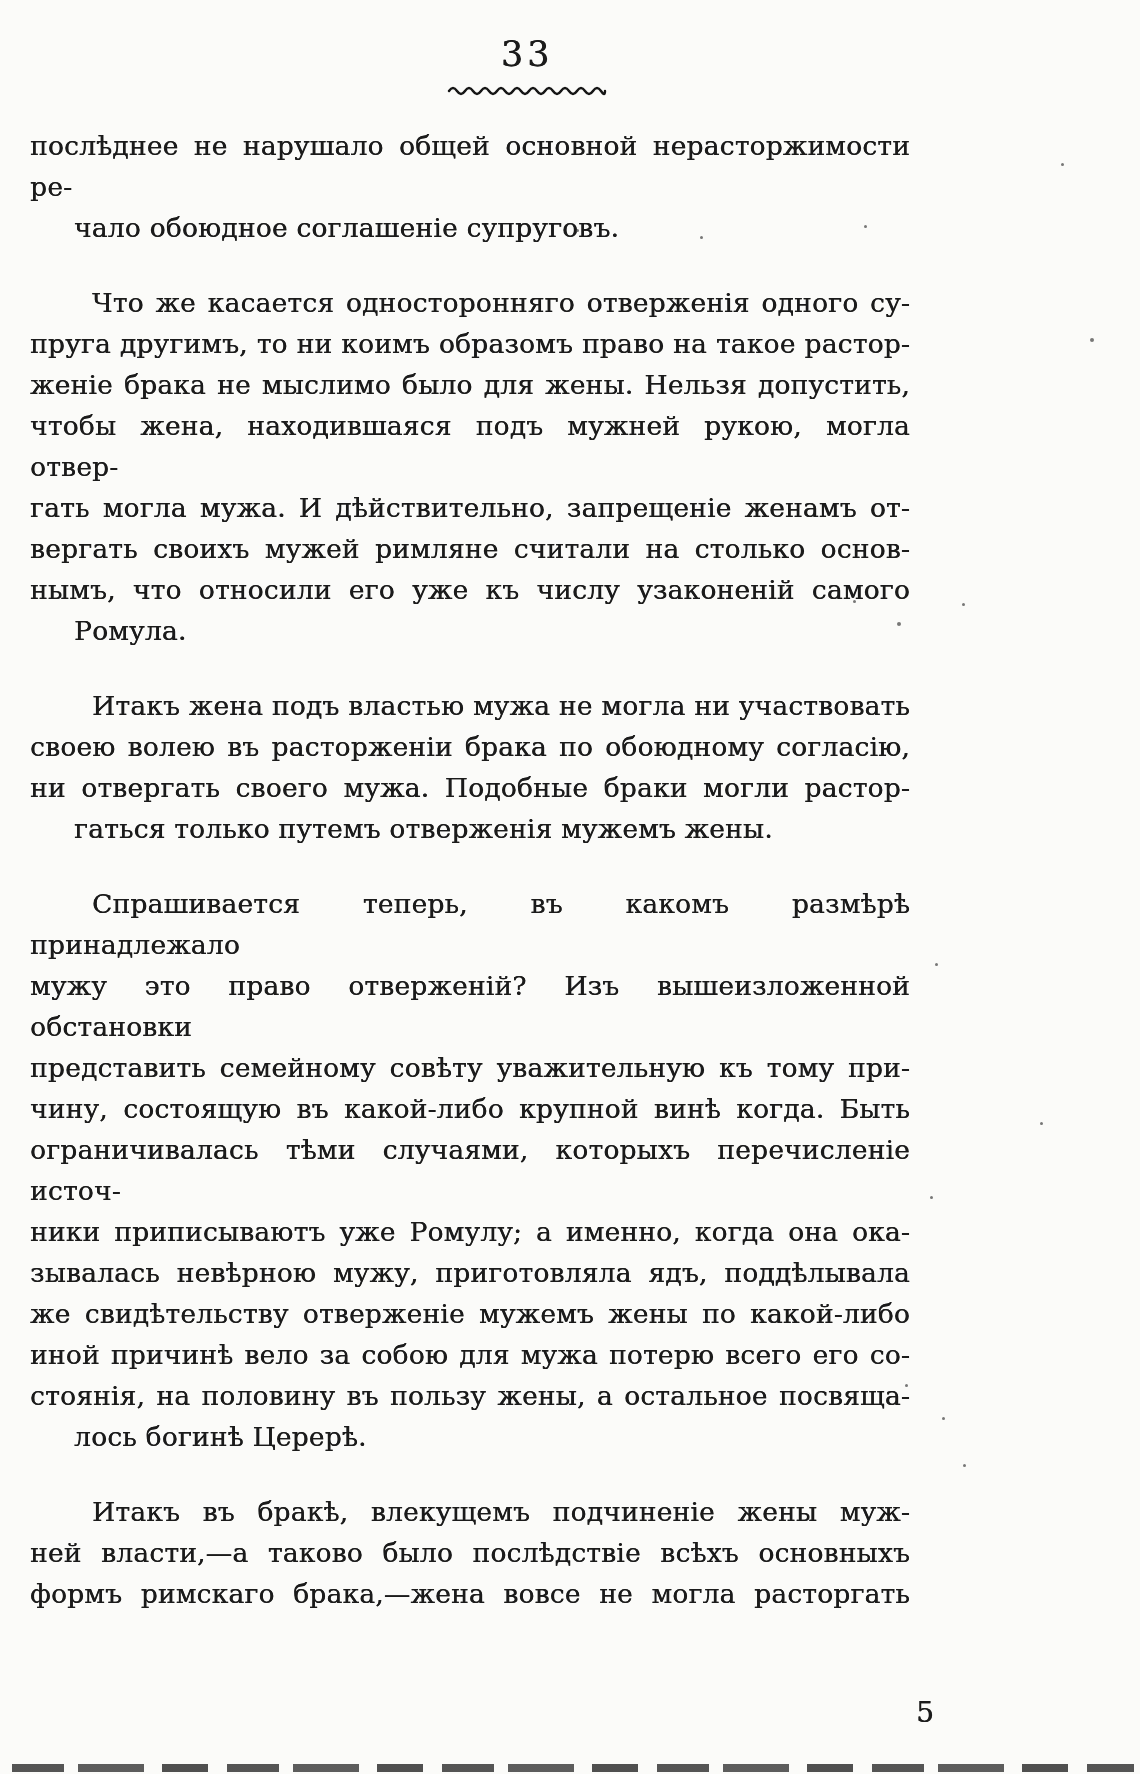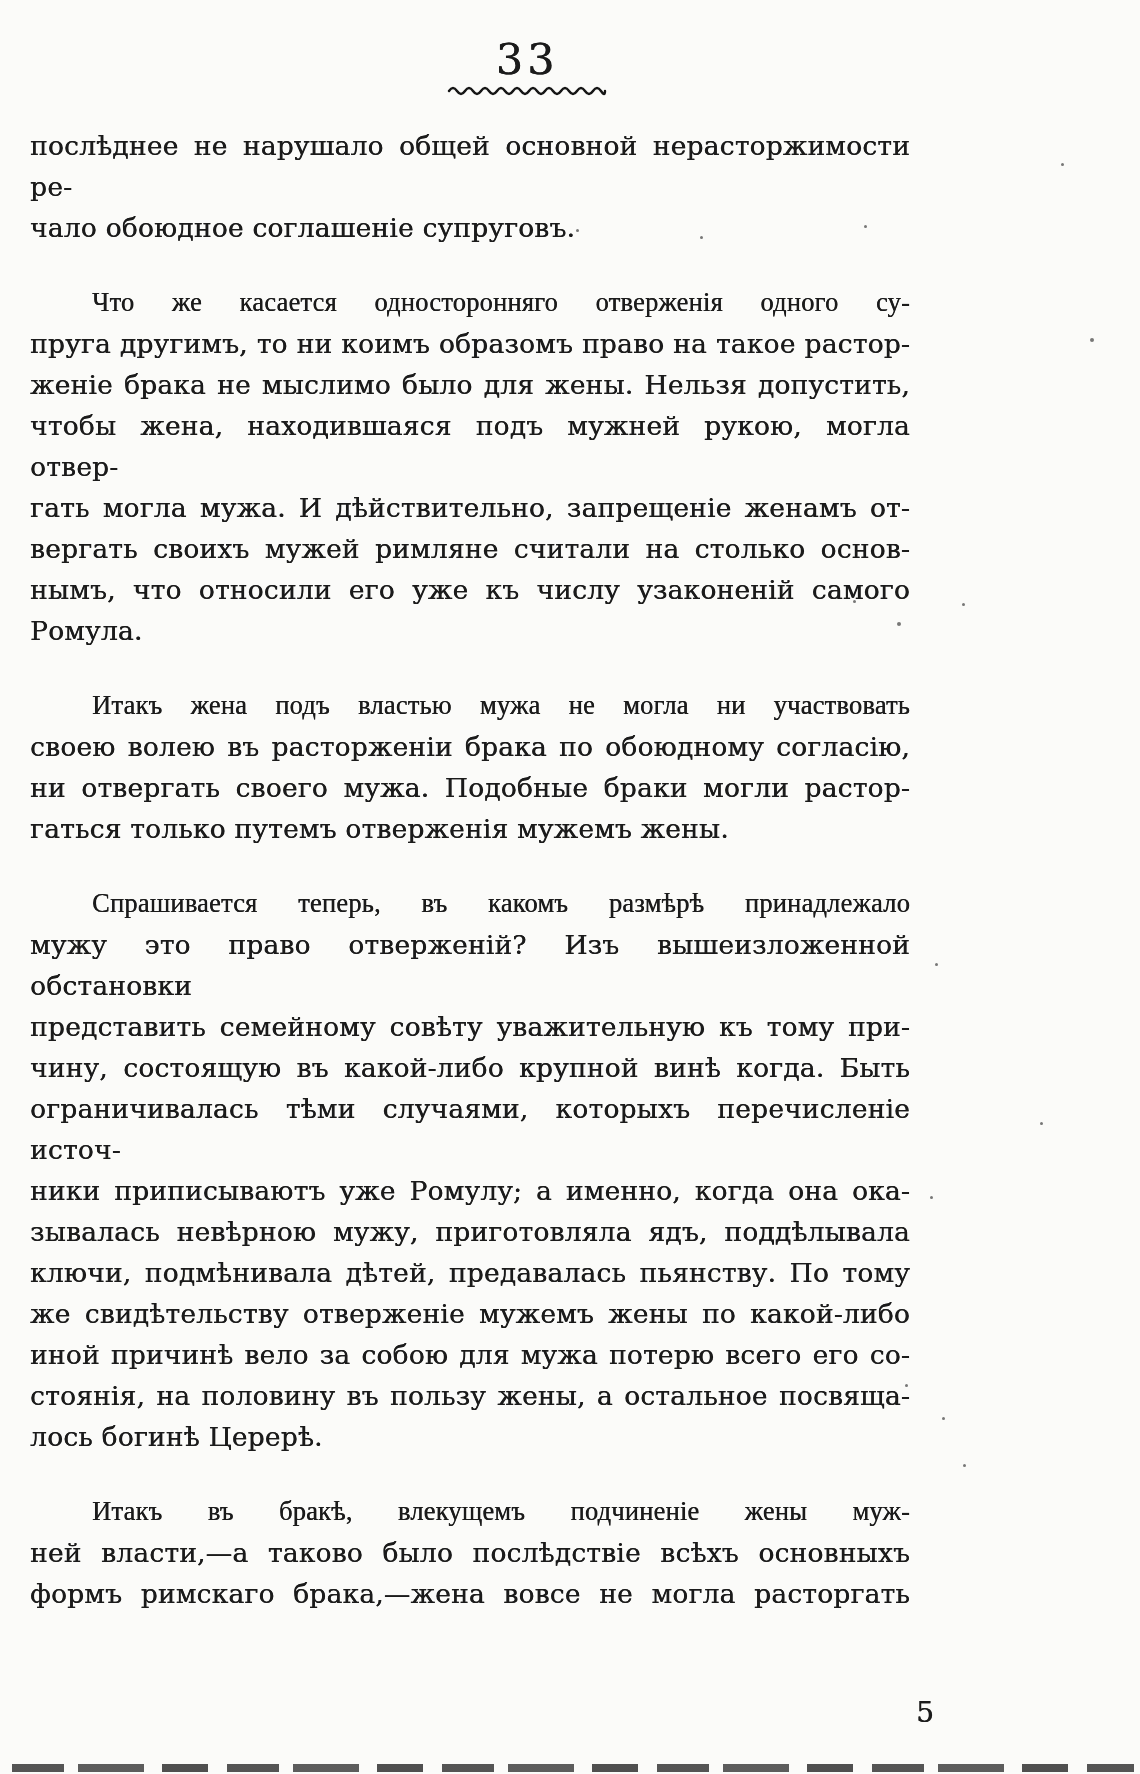--- a/index.html
+++ b/index.html
@@ -17,21 +17,21 @@
     position: absolute;
     inset: 0;
     font-family: "DejaVu Serif", "Liberation Serif", serif;
     color: var(--ink, #1b1b1b);
   }
   .pagenum {
     position: absolute;
     top: 34px;
     left: 527px;
     transform: translateX(-50%);
-    font-size: 43px;
+    font-size: 35px;
     letter-spacing: 4px;
     text-shadow: 0.4px 0 0 currentColor;
   }
   .squiggle {
     position: absolute;
     top: 84px;
     left: 447px;
   }
   .text-block {
     position: absolute;
@@ -44,22 +44,23 @@
     letter-spacing: 0.2px;
   }
   .para + .para { margin-top: 34px; }
   .line {
     text-align: justify;
     text-align-last: justify;
   }
   .line.last {
     text-align: center;
     text-align-last: left;
+    margin-left: 44px;
   }
-  .line.indent { text-indent: 62px; font-family: Liberation Serif, serif; }
+  .line.indent { text-indent: 62px; }
   .sig {
     position: absolute;
     left: 916px;
     top: 1696px;
     font-size: 28px;
     text-shadow: 0.4px 0 0 currentColor;
   }
   .scan-strip {
     position: absolute;
     left: 12px;
@@ -113,21 +114,20 @@
         <div class="line last">гаться только путемъ отверженія мужемъ жены.</div>
       </div>
       <div class="para">
         <div class="line indent">Спрашивается теперь, въ какомъ размѣрѣ принадлежало</div>
         <div class="line">мужу это право отверженій? Изъ вышеизложенной обстановки</div>
         <div class="line">представить семейному совѣту уважительную къ тому при-</div>
         <div class="line">чину, состоящую въ какой-либо крупной винѣ когда. Быть</div>
         <div class="line">ограничивалась тѣми случаями, которыхъ перечисленіе источ-</div>
         <div class="line">ники приписываютъ уже Ромулу; а именно, когда она ока-</div>
         <div class="line">зывалась невѣрною мужу, приготовляла ядъ, поддѣлывала</div>
-        <div class="line">ключи, подмѣнивала дѣтей, предавалась пьянству. По тому</div>
         <div class="line">же свидѣтельству отверженіе мужемъ жены по какой-либо</div>
         <div class="line">иной причинѣ вело за собою для мужа потерю всего его со-</div>
         <div class="line">стоянія, на половину въ пользу жены, а остальное посвяща-</div>
         <div class="line last">лось богинѣ Церерѣ.</div>
       </div>
       <div class="para">
         <div class="line indent">Итакъ въ бракѣ, влекущемъ подчиненіе жены муж-</div>
         <div class="line">ней власти,—а таково было послѣдствіе всѣхъ основныхъ</div>
         <div class="line">формъ римскаго брака,—жена вовсе не могла расторгать</div>
       </div>

